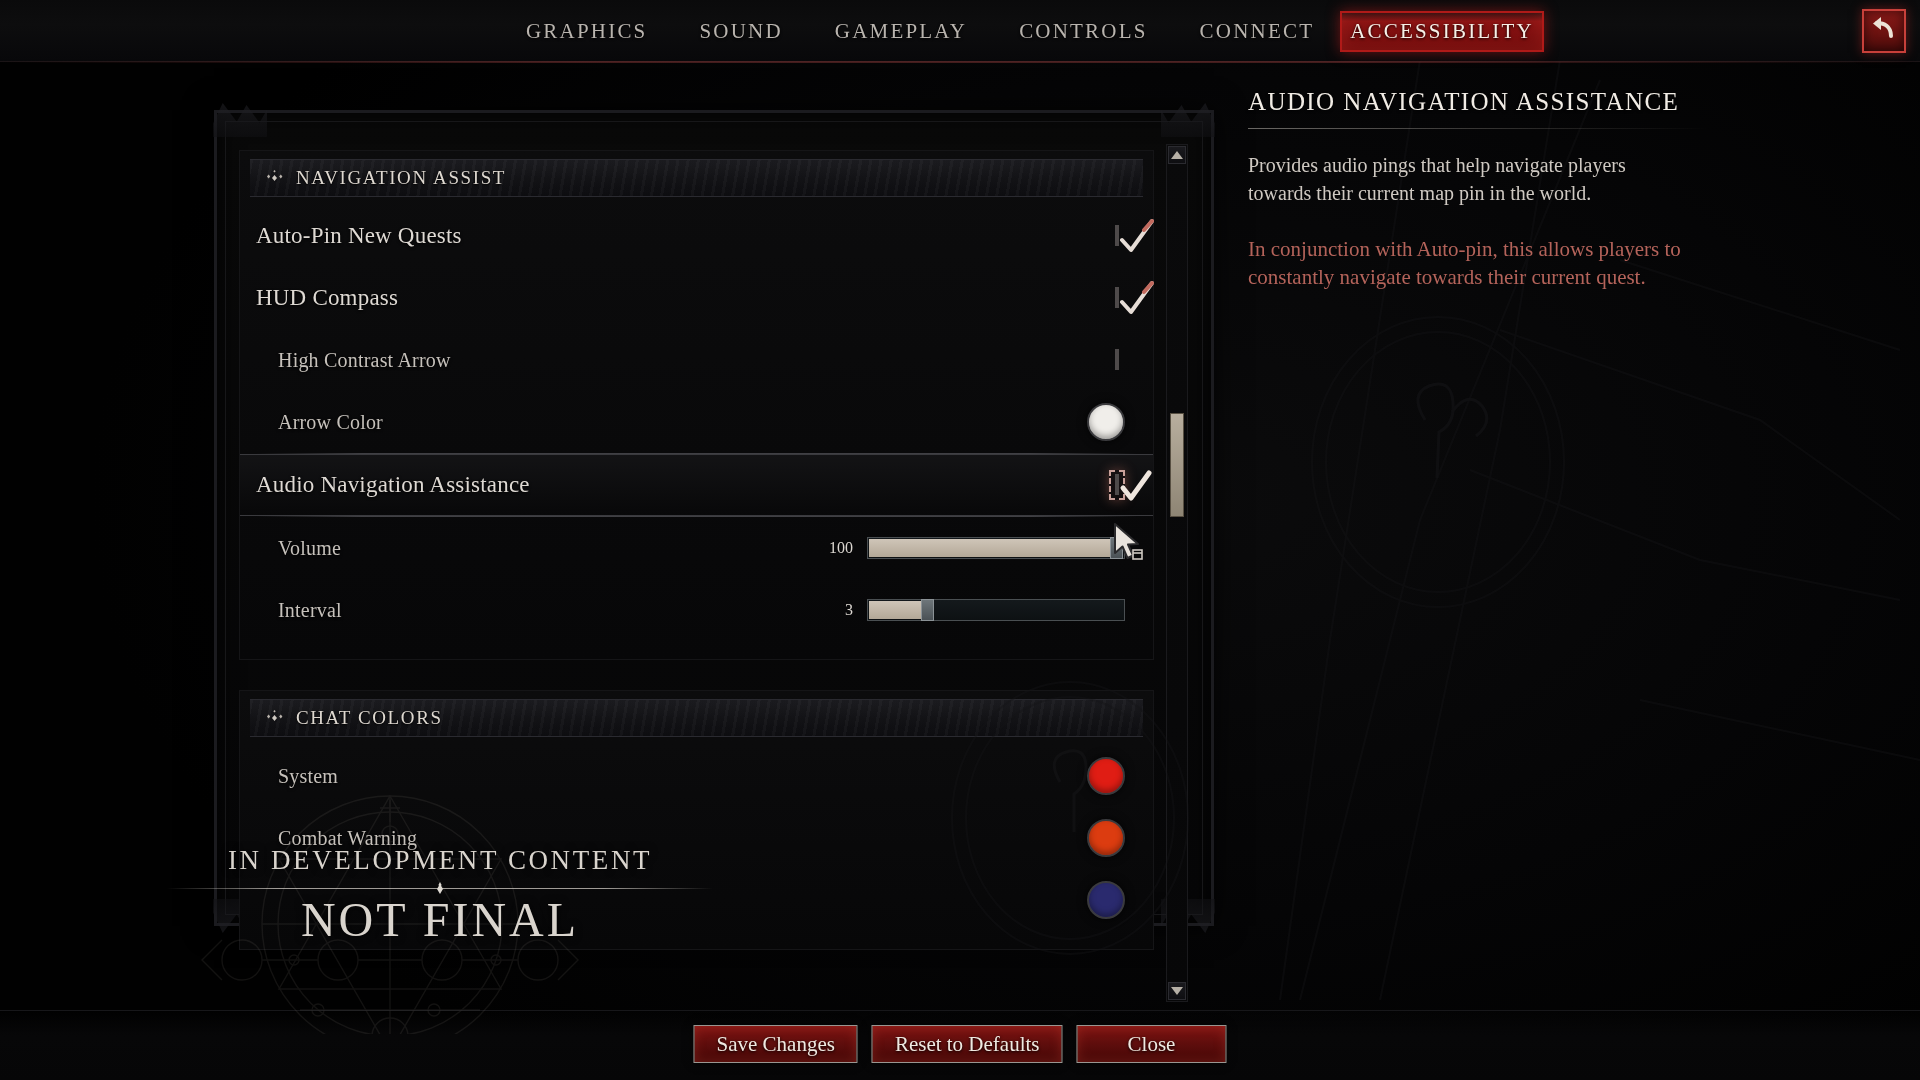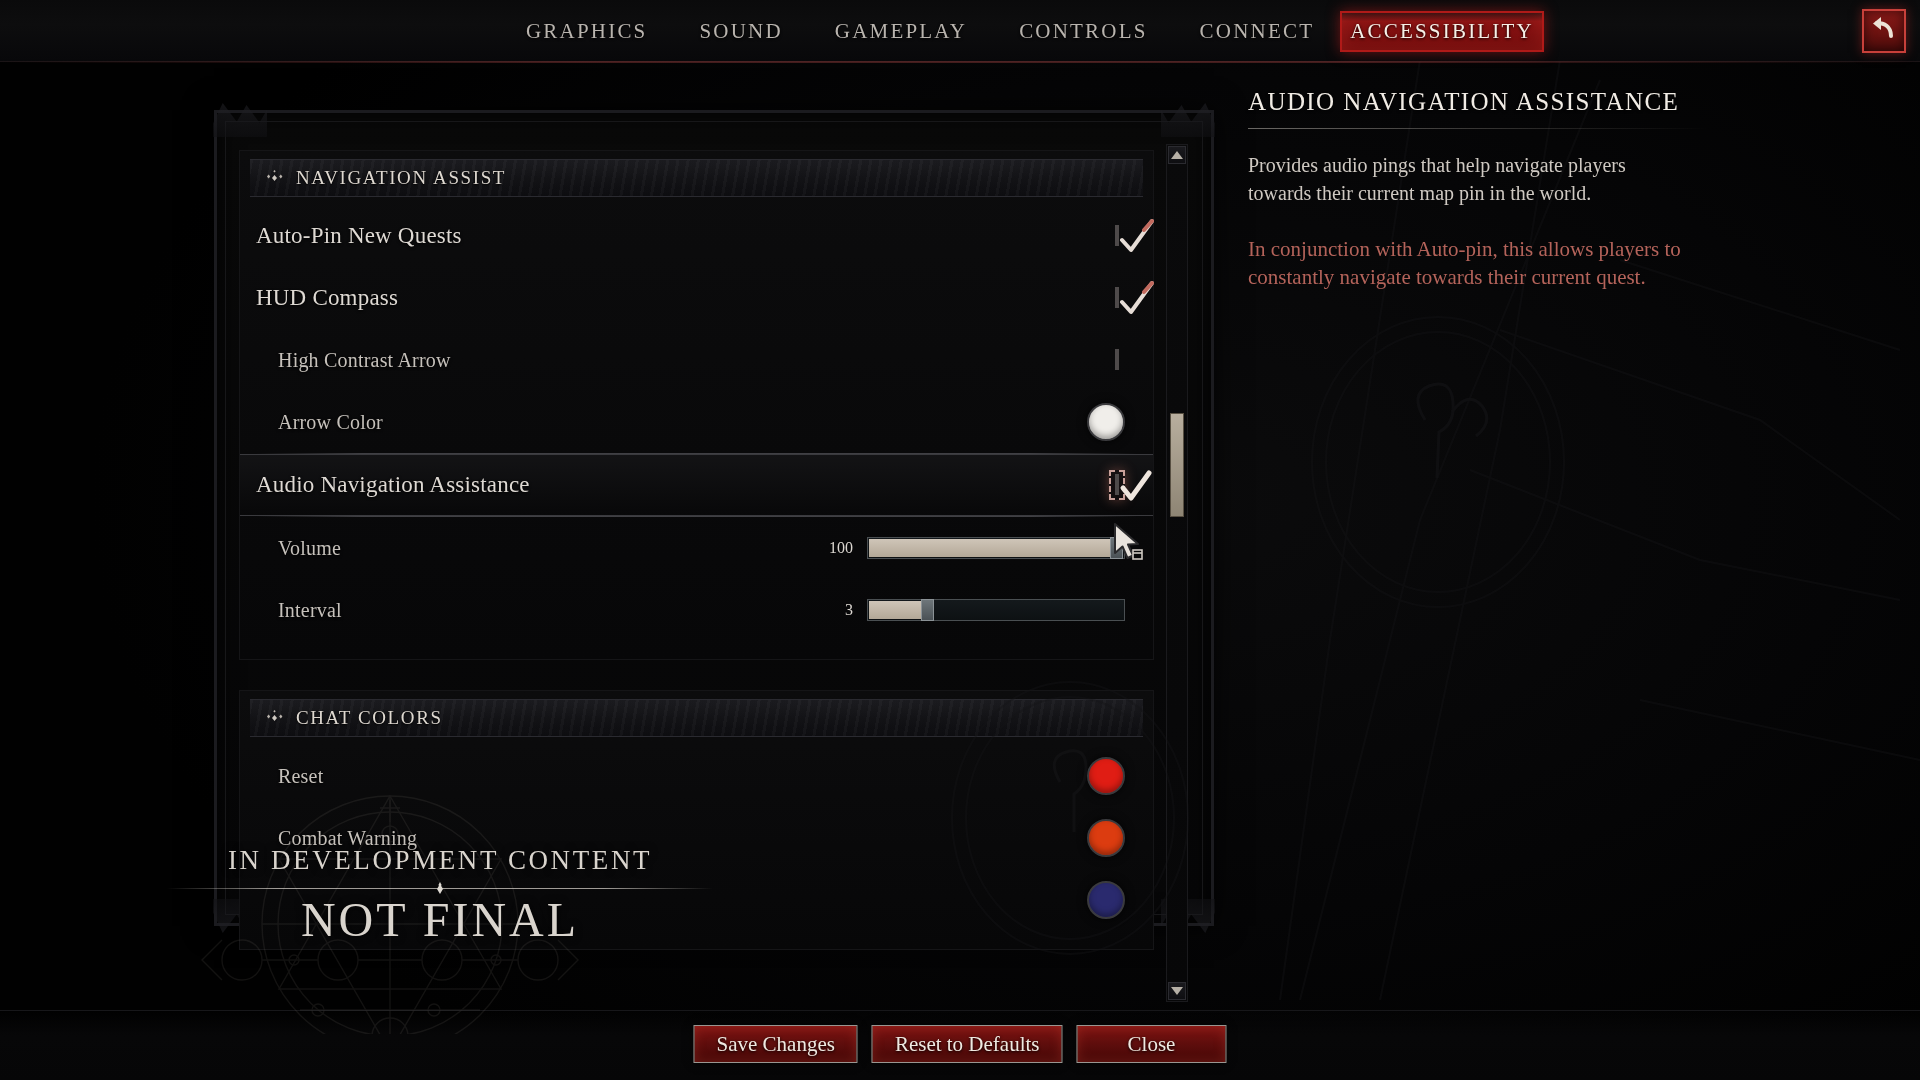--- a/index.html
+++ b/index.html
@@ -461,21 +461,21 @@
               <path d="M1 6.5 L2.6 4.6 L4.2 6.5 L2.6 8.4 Z" fill="#b8b2ab"></path>
               <path d="M13.2 6.5 L14.8 4.6 L16.4 6.5 L14.8 8.4 Z" fill="#b8b2ab"></path>
               <path d="M7.3 1.2 L8.5 0 L9.7 1.2 L8.5 2.4 Z" fill="#b8b2ab"></path>
             </svg>
           </span>
           <span class="group-title">CHAT COLORS</span>
         </div>
 
 
         <div class="row indent">
-          <span class="row-label">Reset</span>
+          <span class="row-label">System</span>
           <span class="ctrl">
             <span class="swatch" id="sw-errors" style="background: rgb(224, 29, 20);"></span>
           </span>
         </div>
 
         <div class="row indent">
           <span class="row-label">Combat Warning</span>
           <span class="ctrl">
             <span class="swatch" id="sw-combat" style="background: rgb(220, 60, 16);"></span>
           </span>

